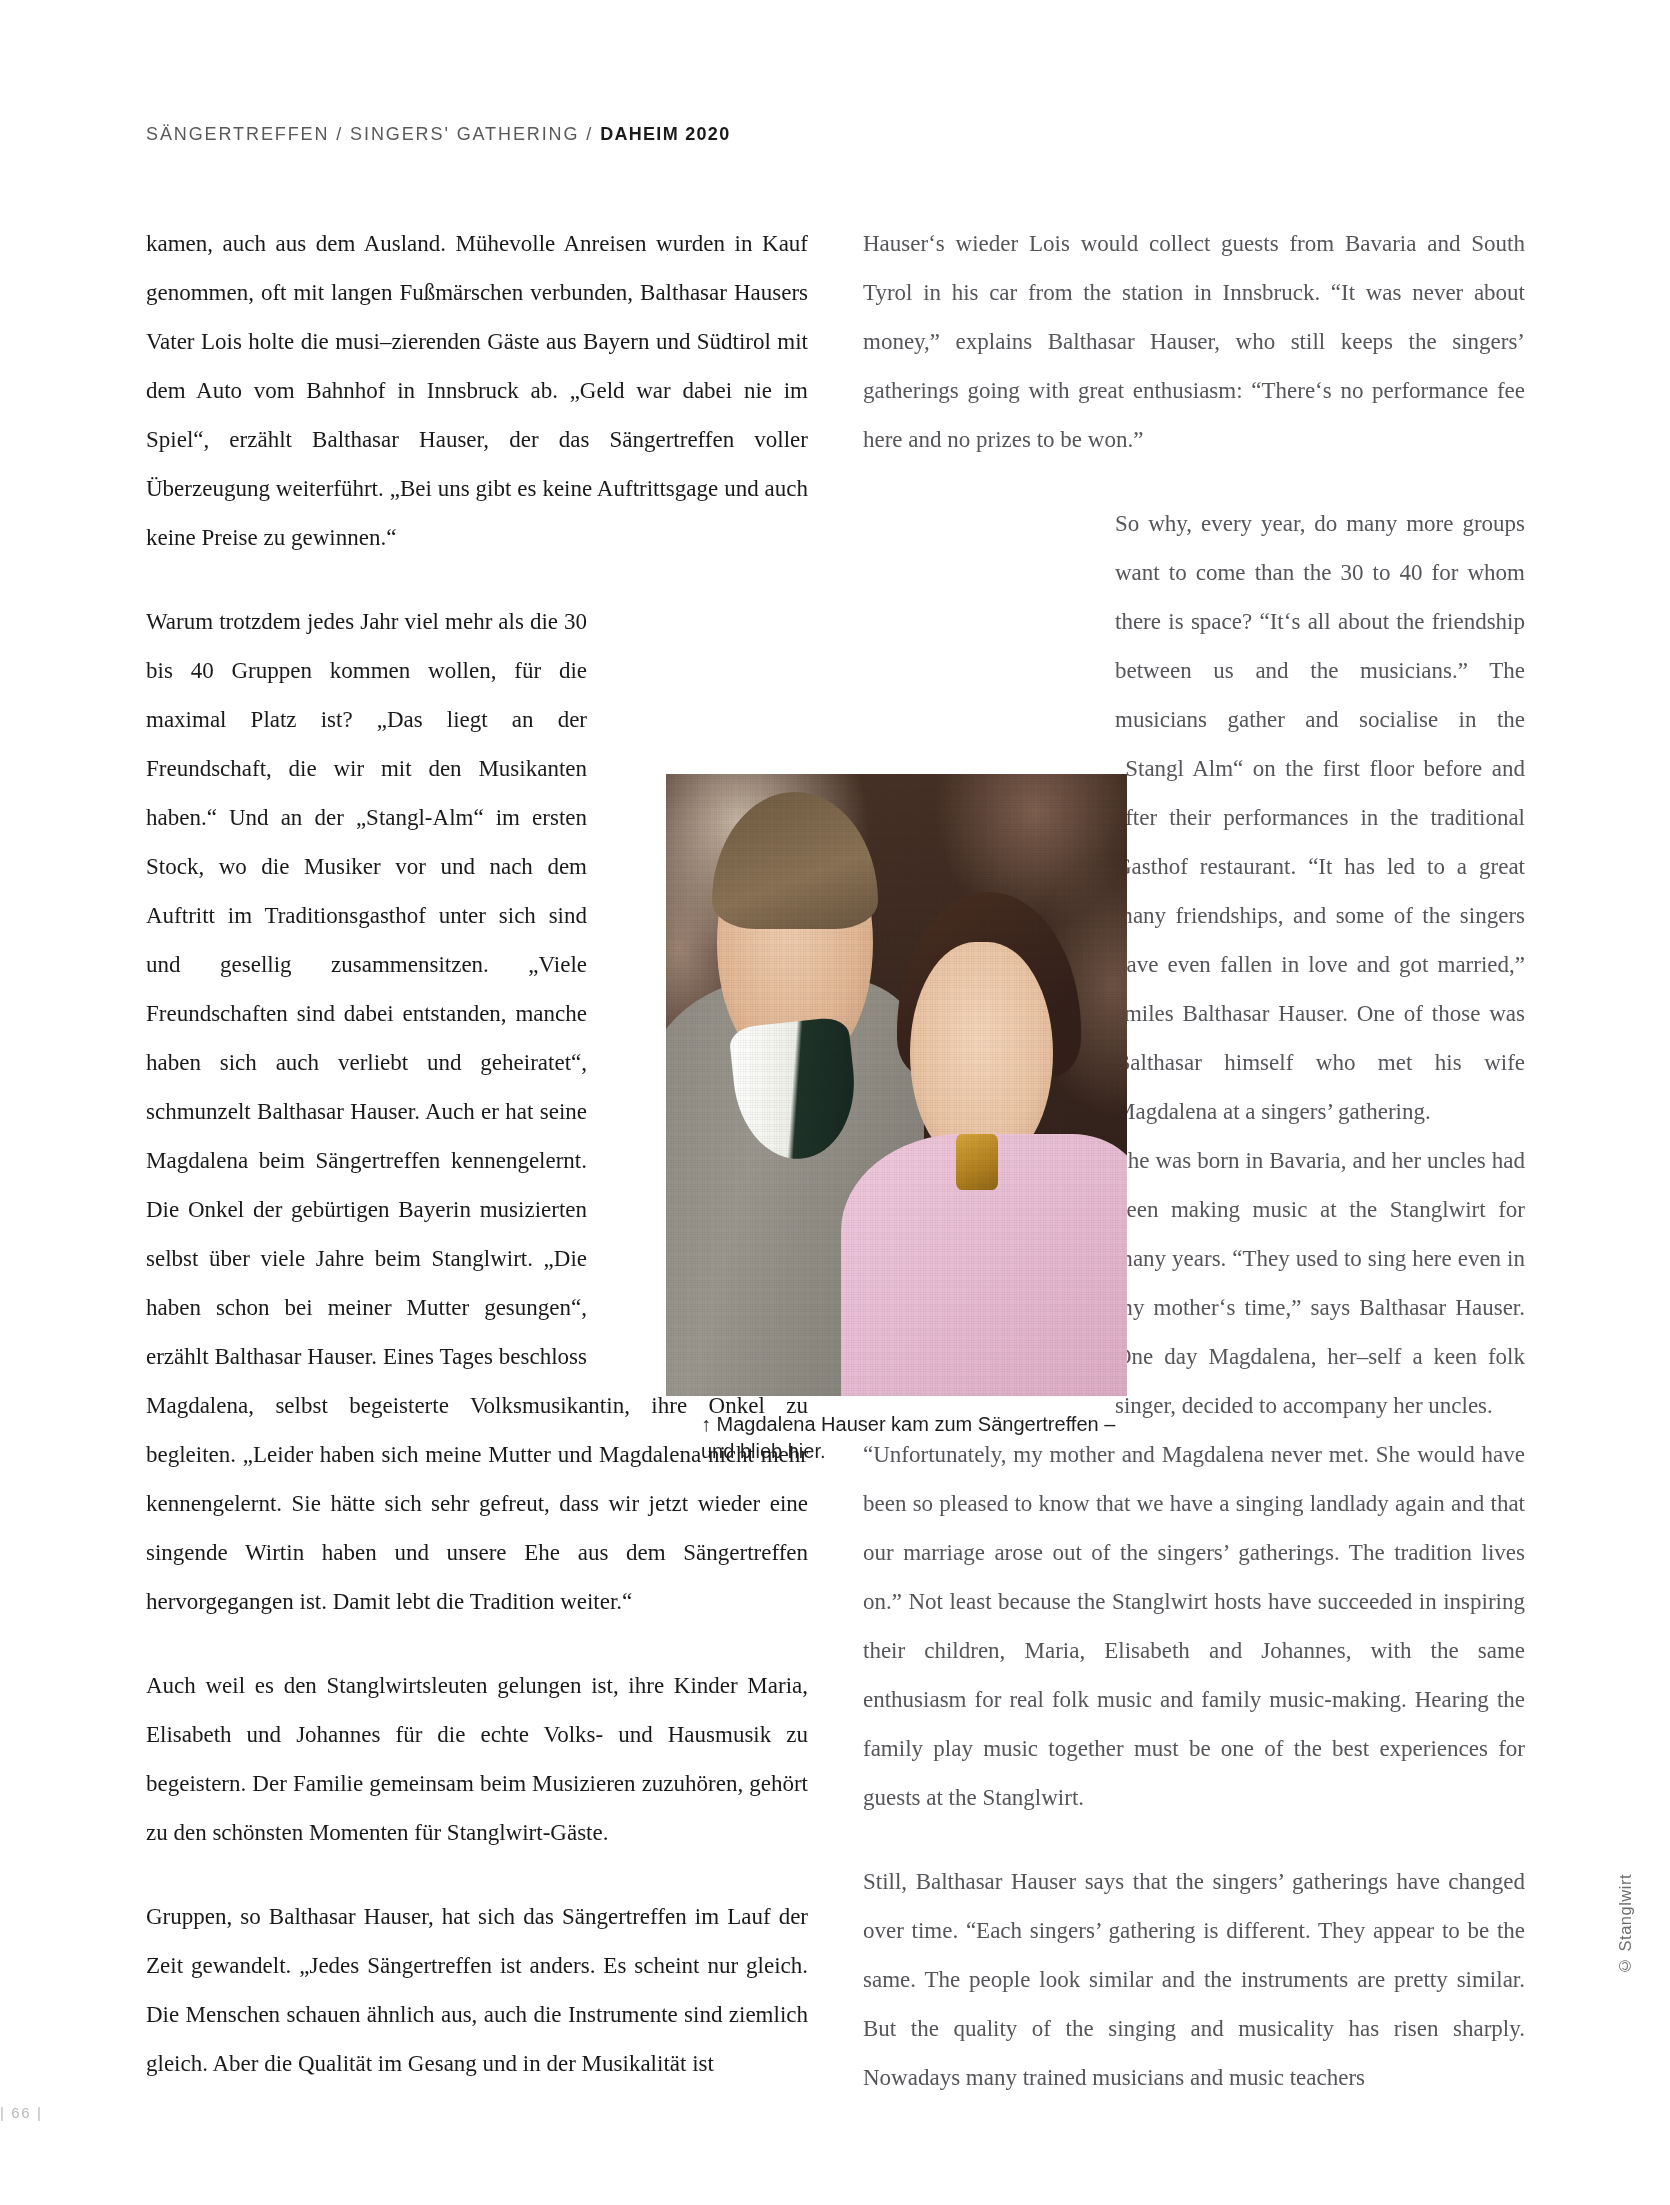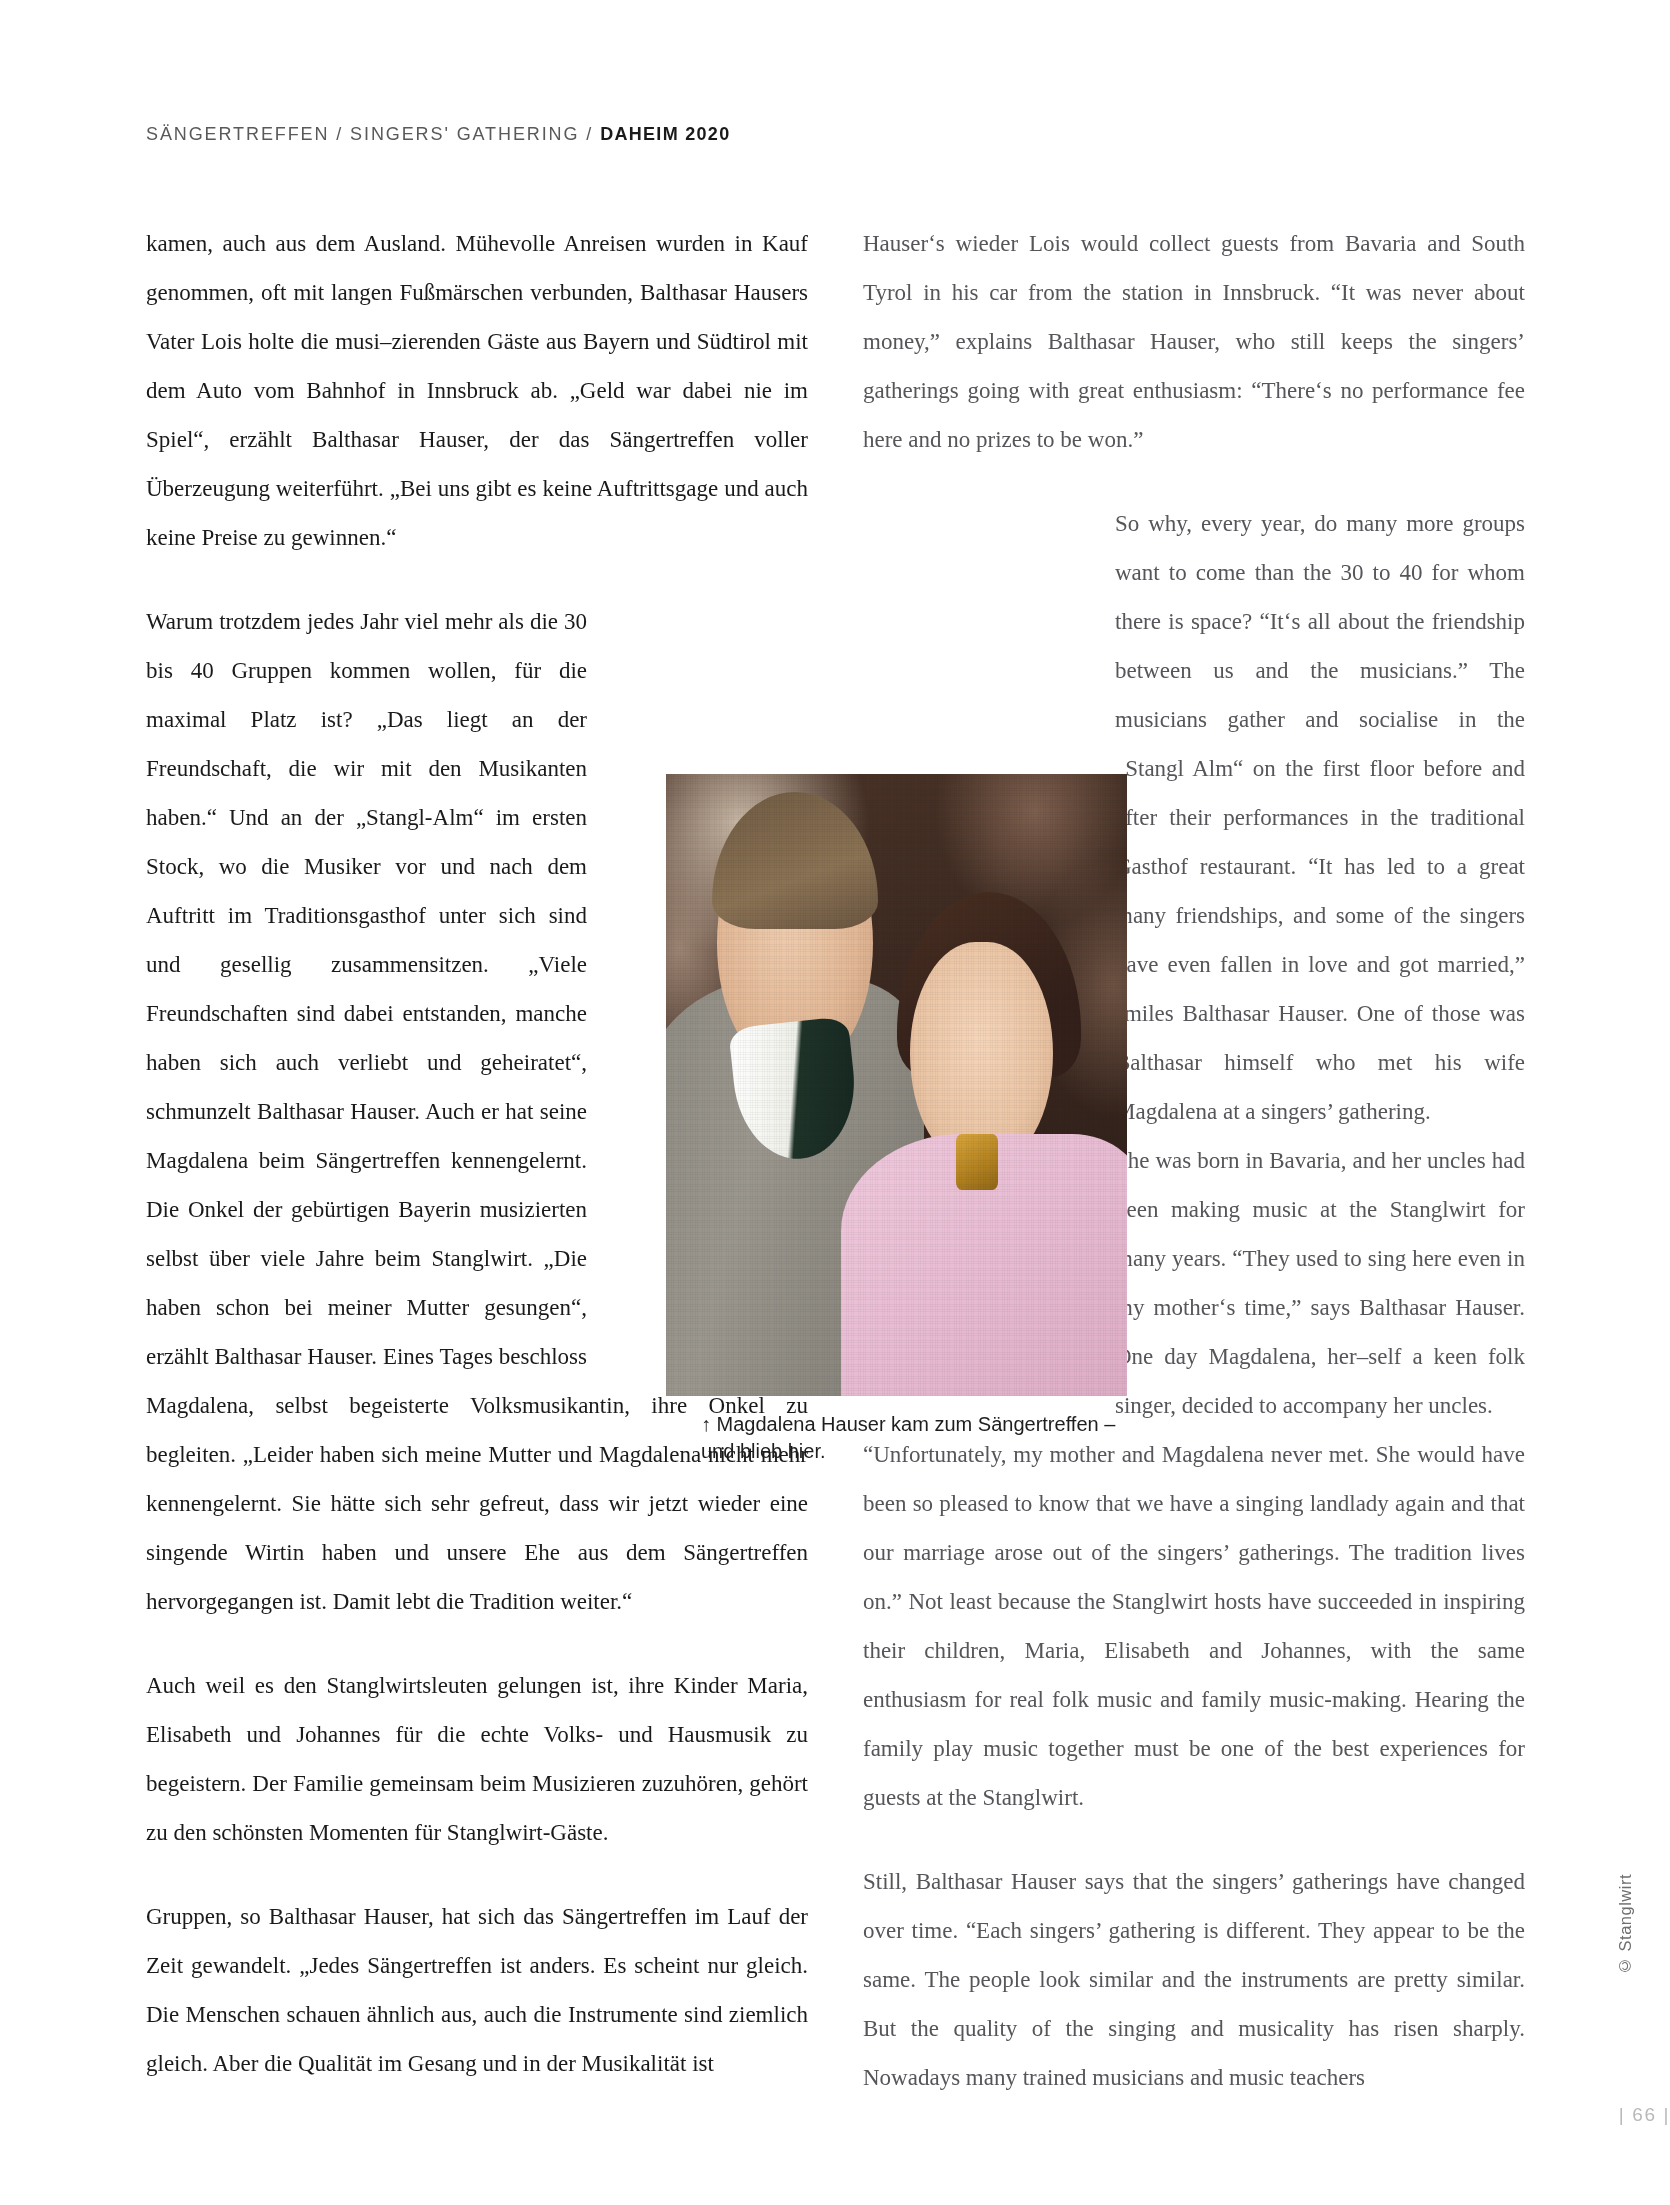--- a/index.html
+++ b/index.html
@@ -178,23 +178,23 @@
     width: 252px;
     height: 890px;
     shape-outside: inset(0);
   }
 
   
   .page-number {
     position: absolute;
     left: 0; right: 0;
     top: 2104px;
-    text-align: right;
-    font-family: "Liberation Sans", "DejaVu Sans", sans-serif;
-    font-size: 19px;
+    text-align: left;
+    font-family: "Liberation Sans", "DejaVu Sans", sans-serif;
+    font-size: 15px;
     color: #b9b9b9;
     letter-spacing: 1.6px;
   }
 
   .credit {
     position: absolute;
     right: 35px;
     top: 1874px;
     font-family: "Liberation Sans", "DejaVu Sans", sans-serif;
     font-size: 16.5px;

